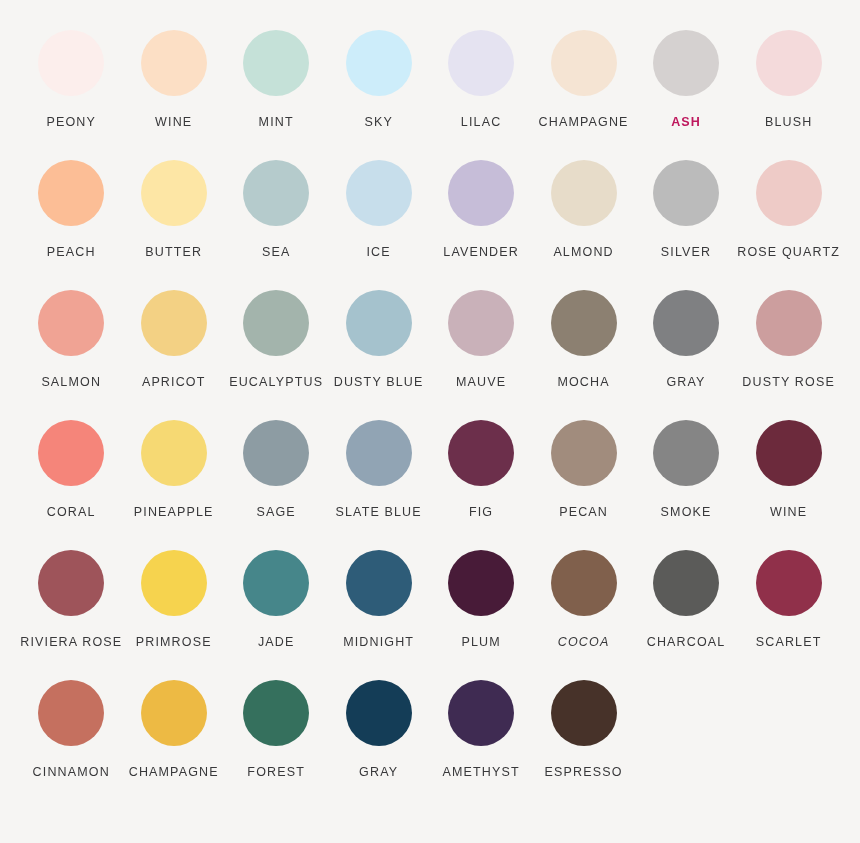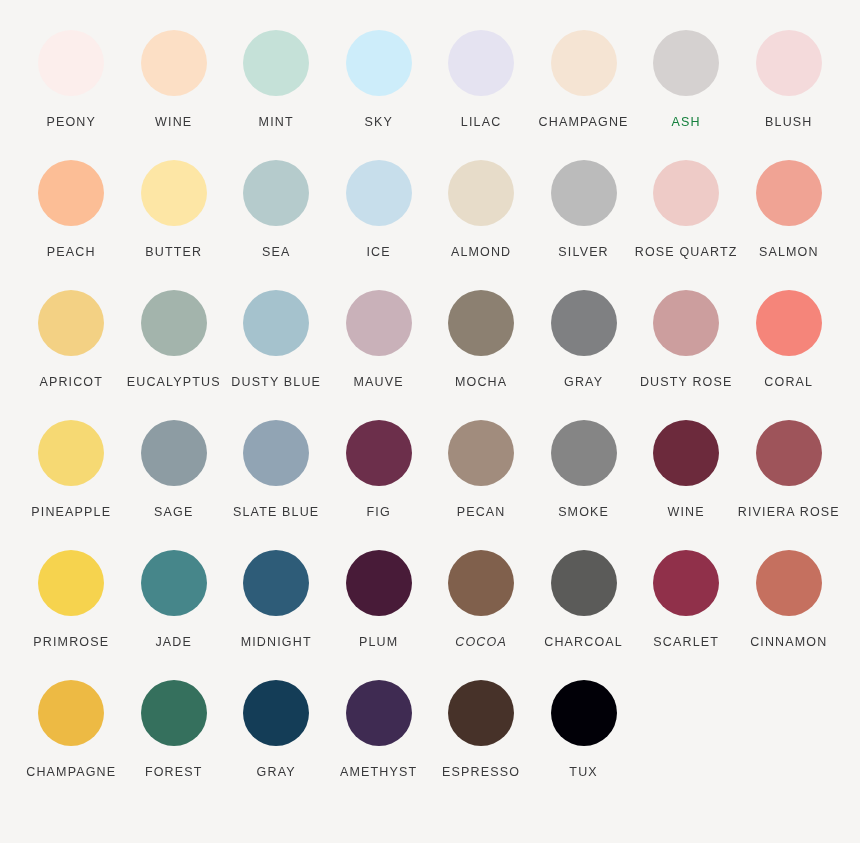--- a/index.html
+++ b/index.html
@@ -83,21 +83,21 @@
       <div class="swatch-cell">
         <span class="swatch-circle" style="background: rgb(229, 227, 241);"></span>
         <span class="swatch-label" style="color: rgb(56, 56, 58);">LILAC</span>
       </div>
       <div class="swatch-cell">
         <span class="swatch-circle" style="background: rgb(245, 228, 211);"></span>
         <span class="swatch-label" style="color: rgb(56, 56, 58);">CHAMPAGNE</span>
       </div>
       <div class="swatch-cell">
         <span class="swatch-circle" style="background: rgb(213, 209, 208);"></span>
-        <span class="swatch-label" style="color: #15803d;">ASH</span>
+        <span class="swatch-label" style="color: #be185d; font-weight: bold;">ASH</span>
       </div>
       <div class="swatch-cell">
         <span class="swatch-circle" style="background: rgb(244, 218, 219);"></span>
         <span class="swatch-label" style="color: rgb(56, 56, 58);">BLUSH</span>
       </div>
       <div class="swatch-cell">
         <span class="swatch-circle" style="background: rgb(252, 190, 150);"></span>
         <span class="swatch-label" style="color: rgb(56, 56, 58);">PEACH</span>
       </div>
       <div class="swatch-cell">
@@ -106,20 +106,24 @@
       </div>
       <div class="swatch-cell">
         <span class="swatch-circle" style="background: rgb(181, 203, 204);"></span>
         <span class="swatch-label" style="color: rgb(56, 56, 58);">SEA</span>
       </div>
       <div class="swatch-cell">
         <span class="swatch-circle" style="background: rgb(199, 222, 235);"></span>
         <span class="swatch-label" style="color: rgb(56, 56, 58);">ICE</span>
       </div>
       <div class="swatch-cell">
+        <span class="swatch-circle" style="background: rgb(198, 189, 216);"></span>
+        <span class="swatch-label" style="color: rgb(56, 56, 58);">LAVENDER</span>
+      </div>
+      <div class="swatch-cell">
         <span class="swatch-circle" style="background: rgb(231, 220, 201);"></span>
         <span class="swatch-label" style="color: rgb(56, 56, 58);">ALMOND</span>
       </div>
       <div class="swatch-cell">
         <span class="swatch-circle" style="background: rgb(187, 187, 187);"></span>
         <span class="swatch-label" style="color: rgb(56, 56, 58);">SILVER</span>
       </div>
       <div class="swatch-cell">
         <span class="swatch-circle" style="background: rgb(238, 203, 199);"></span>
         <span class="swatch-label" style="color: rgb(56, 56, 58);">ROSE  QUARTZ</span>
@@ -237,18 +241,14 @@
         <span class="swatch-label" style="color: rgb(56, 56, 58);">GRAY</span>
       </div>
       <div class="swatch-cell">
         <span class="swatch-circle" style="background: rgb(63, 43, 82);"></span>
         <span class="swatch-label" style="color: rgb(56, 56, 58);">AMETHYST</span>
       </div>
       <div class="swatch-cell">
         <span class="swatch-circle" style="background: rgb(71, 50, 41);"></span>
         <span class="swatch-label" style="color: rgb(56, 56, 58);">ESPRESSO</span>
       </div>
-      <div class="swatch-cell">
-        <span class="swatch-circle" style="background: rgb(1, 0, 7);"></span>
-        <span class="swatch-label" style="color: rgb(56, 56, 58);">TUX</span>
-      </div>
     </div>
 </div>
 
 </body></html>

